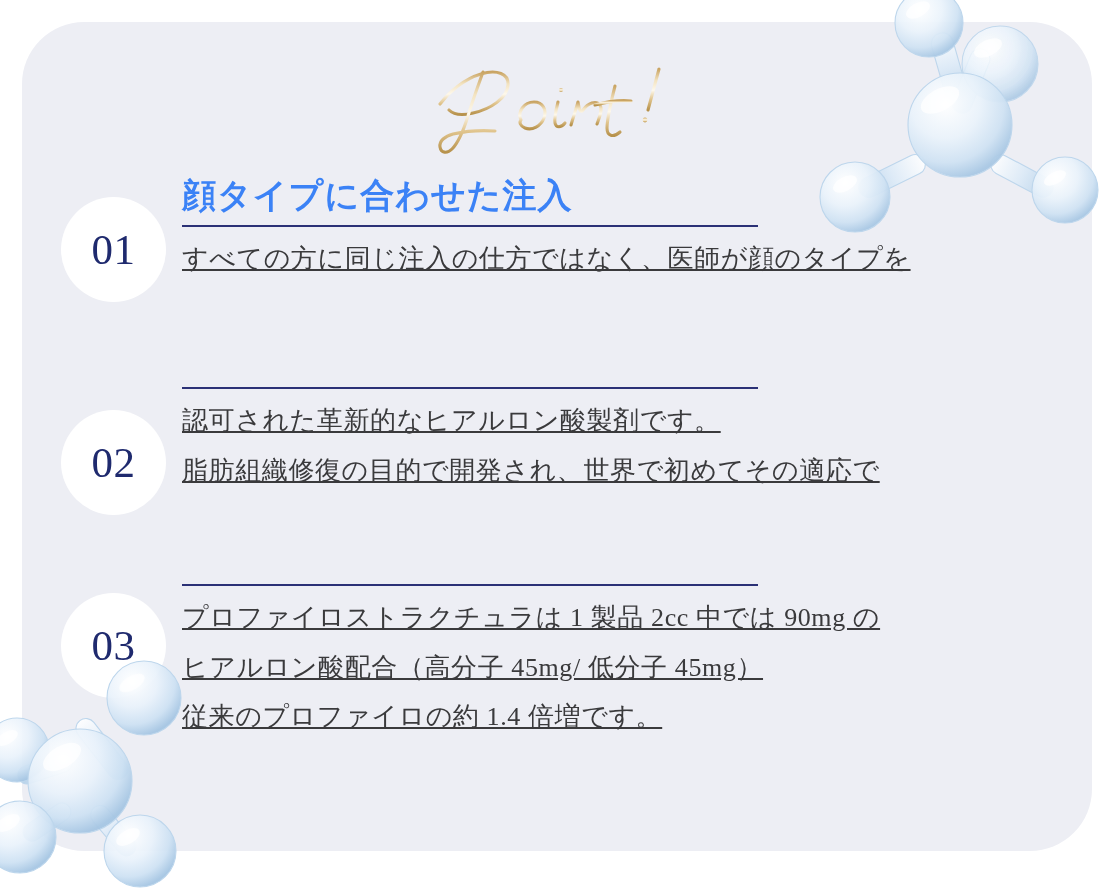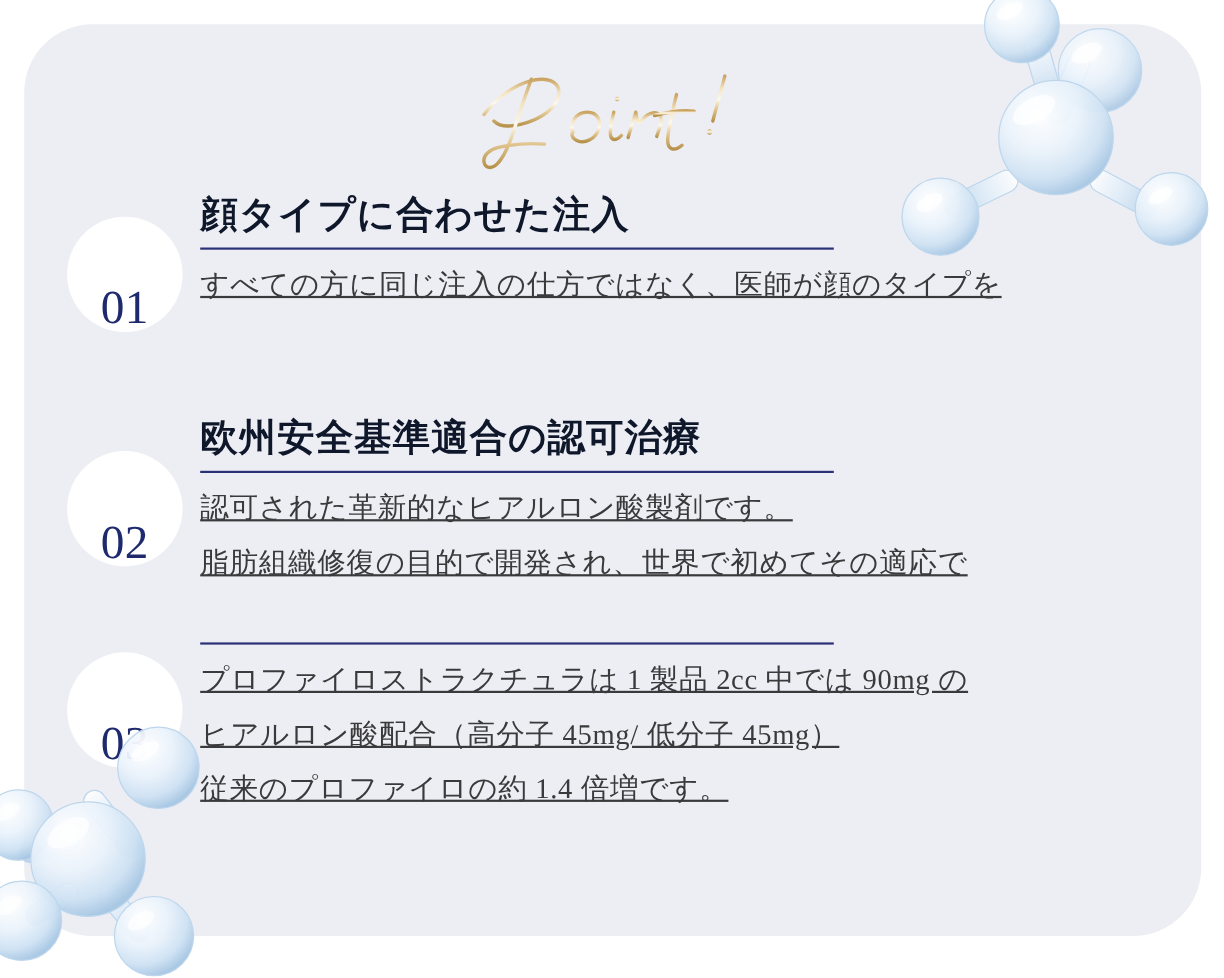--- a/index.html
+++ b/index.html
@@ -55,21 +55,21 @@
   #item-2 { top: 575px; }
 
   .badge {
     position: absolute;
     left: 61px;
     width: 105px;
     height: 105px;
     border-radius: 50%;
     background: #ffffff;
     display: flex;
-    align-items: flex-end;
+    align-items: center;
     justify-content: center;
     z-index: 3;
   }
   #item-0 .badge { top: 22px; }
   #item-1 .badge { top: 32px; }
   #item-2 .badge { top: 18px; }
 
   .badge-number {
     font-family: "Liberation Serif", "DejaVu Serif", serif;
     font-size: 43px;
@@ -82,21 +82,21 @@
     position: absolute;
     left: 182px;
     width: 860px;
     z-index: 4;
   }
 
   .item-heading {
     font-family: "Liberation Serif", "DejaVu Serif", serif;
     font-size: 34px;
     font-weight: 700;
-    color: #0f172a;
+    color: #3b82f6;
     letter-spacing: 1px;
     line-height: 1.22;
     margin: 0;
     white-space: nowrap;
   }
 
   .item-rule {
     width: 576px;
     height: 1.6px;
     background: #2b3176;
@@ -185,21 +185,20 @@
       <div class="item-rule"></div>
       <p class="item-text">すべての方に同じ注入の仕方ではなく、医師が顔のタイプを</p>
     </div>
   </div>
 
   <div class="point-item" id="item-1">
     <div class="badge">
       <span class="badge-number">02</span>
     </div>
     <div class="item-body">
-      <h2 class="item-heading">欧州安全基準適合の認可治療</h2>
       <div class="item-rule"></div>
       <p class="item-text">認可された革新的なヒアルロン酸製剤です。</p>
       <p class="item-text">脂肪組織修復の目的で開発され、世界で初めてその適応で</p>
     </div>
   </div>
 
   <div class="point-item" id="item-2">
     <div class="badge">
       <span class="badge-number">03</span>
     </div>

